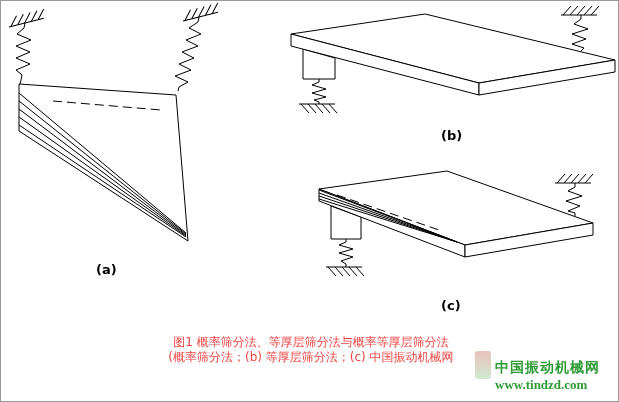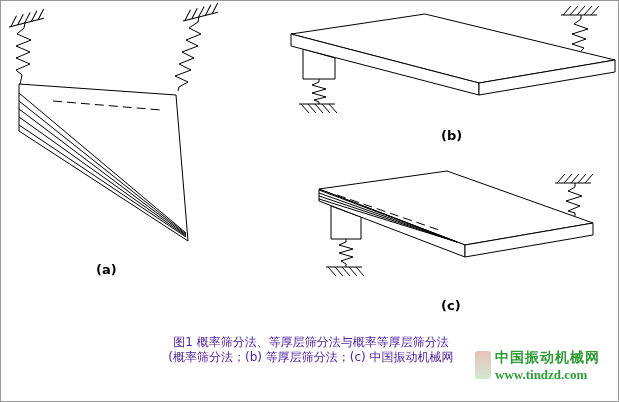--- a/index.html
+++ b/index.html
@@ -21,34 +21,34 @@
   .fig-label{
     position:absolute;
     font-size:13px;font-weight:bold;color:#000;
     font-family:"DejaVu Sans","Liberation Sans",sans-serif;
   }
   .label-a{left:95px;top:261px;}
   .label-b{left:440px;top:127px;}
   .label-c{left:440px;top:297px;}
   .caption{
     position:absolute;left:110px;top:334px;width:400px;
-    text-align:center;font-size:12px;line-height:15px;color:#4c1d95;
+    text-align:center;font-size:12px;line-height:15px;color:#ef4444;
   }
   .watermark{
     position:absolute;left:474px;top:348px;
     display:flex;align-items:flex-start;gap:4px;
     color:#2e9b35;font-weight:bold;
   }
   .wm-logo{
     width:16px;height:28px;border-radius:3px;
     background:linear-gradient(180deg,#cc7766,#99cc99);
     opacity:.45;margin-top:2px;
   }
   .wm-text{display:flex;flex-direction:column;}
-  .wm-name{font-size:14px;letter-spacing:1px;text-shadow:0 0 2px #ffffff,0 0 2px #ffffff;}
+  .wm-name{font-size:14px;letter-spacing:1px;text-shadow:0 0 2px #ffffff,0 0 2px #ffffff;margin-top:10px;}
   .wm-url{font-size:13px;text-shadow:0 0 2px #ffffff;font-family:Liberation Serif, serif;}
 </style>
 </head>
 <body>
 
 <div class="canvas">
 
   <svg class="diagram" width="619" height="402" viewBox="0 0 619 402">
     <defs>
       <g id="hatch">

